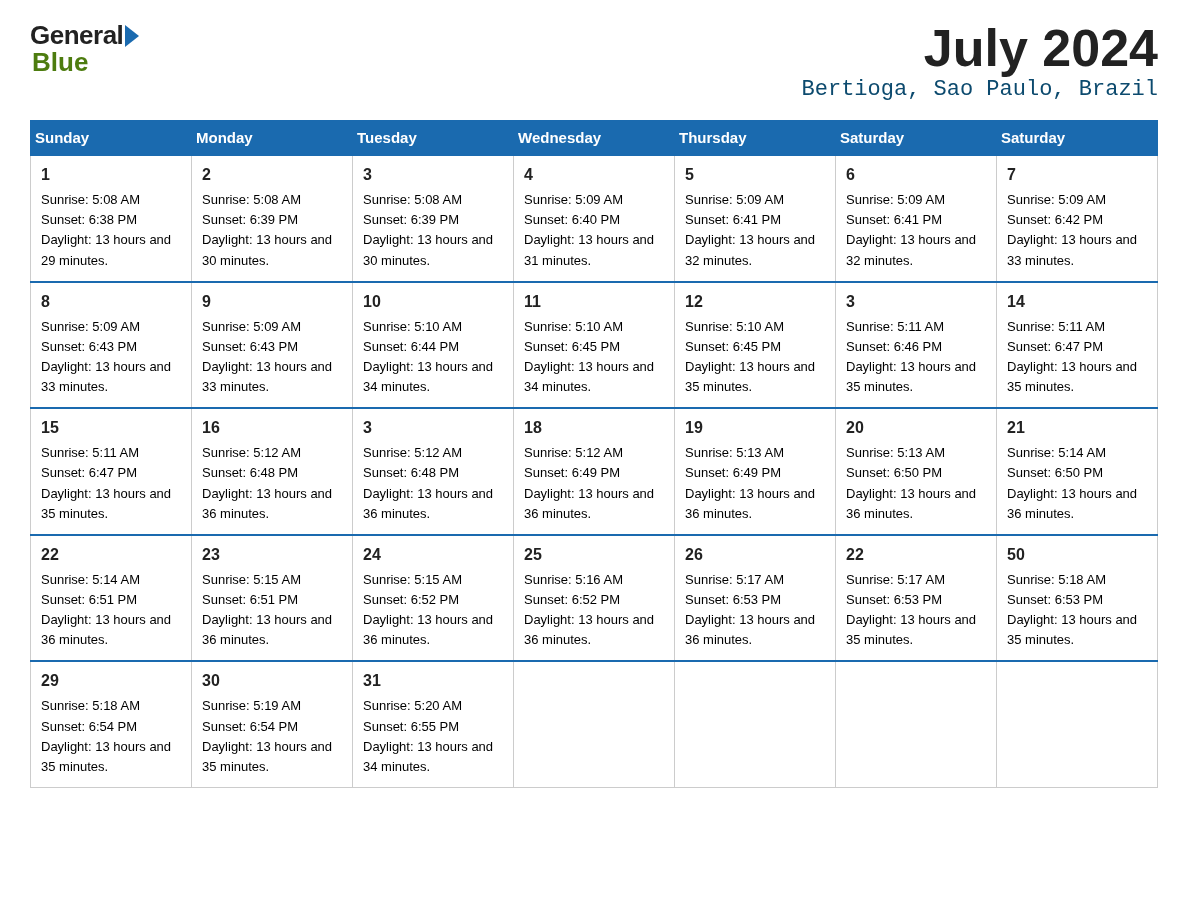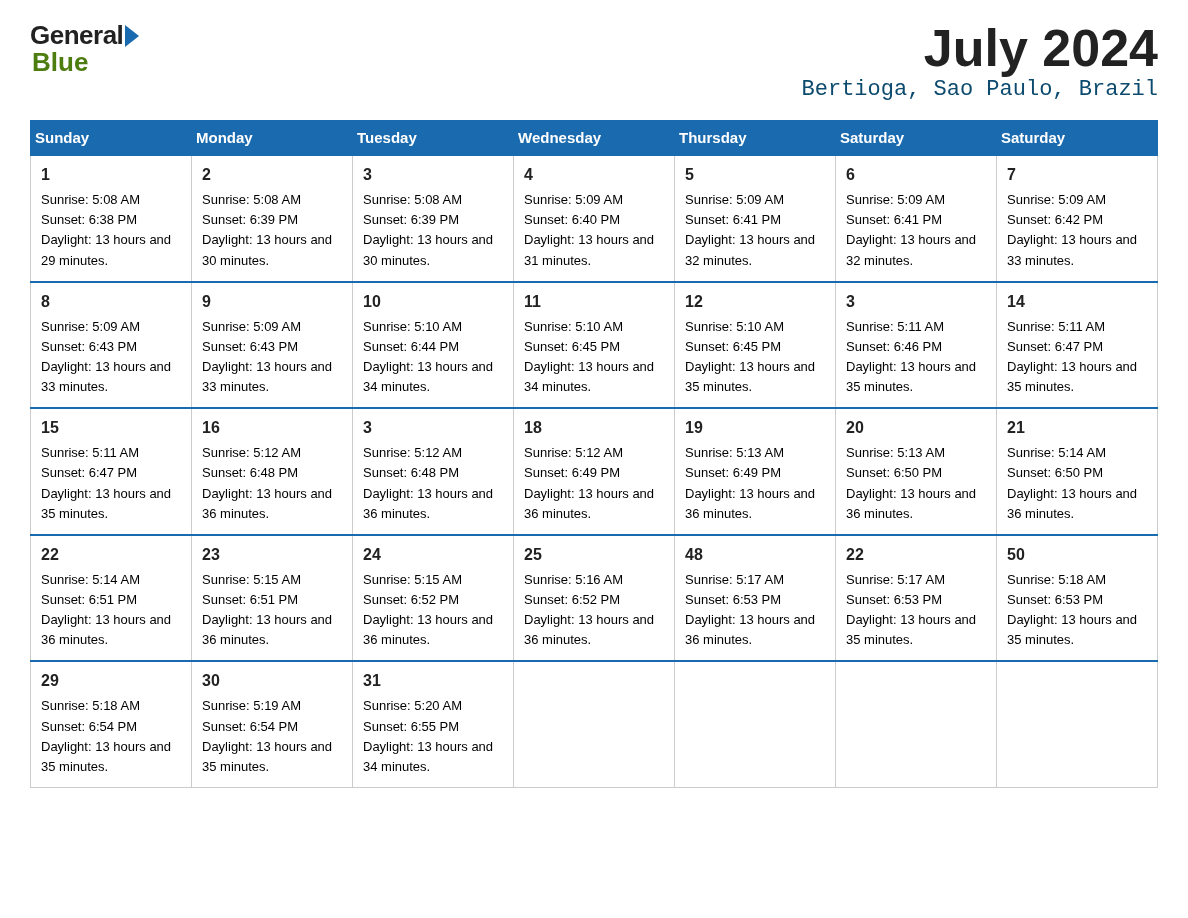--- a/index.html
+++ b/index.html
@@ -237,21 +237,21 @@
         </td>
         <td>
           <div class="day-number">24</div>
           <div class="day-info">Sunrise: 5:15 AM<br>Sunset: 6:52 PM<br>Daylight: 13 hours and 36 minutes.</div>
         </td>
         <td>
           <div class="day-number">25</div>
           <div class="day-info">Sunrise: 5:16 AM<br>Sunset: 6:52 PM<br>Daylight: 13 hours and 36 minutes.</div>
         </td>
         <td>
-          <div class="day-number">48</div>
+          <div class="day-number">26</div>
           <div class="day-info">Sunrise: 5:17 AM<br>Sunset: 6:53 PM<br>Daylight: 13 hours and 36 minutes.</div>
         </td>
         <td>
           <div class="day-number">22</div>
           <div class="day-info">Sunrise: 5:17 AM<br>Sunset: 6:53 PM<br>Daylight: 13 hours and 35 minutes.</div>
         </td>
         <td>
           <div class="day-number">50</div>
           <div class="day-info">Sunrise: 5:18 AM<br>Sunset: 6:53 PM<br>Daylight: 13 hours and 35 minutes.</div>
         </td>

